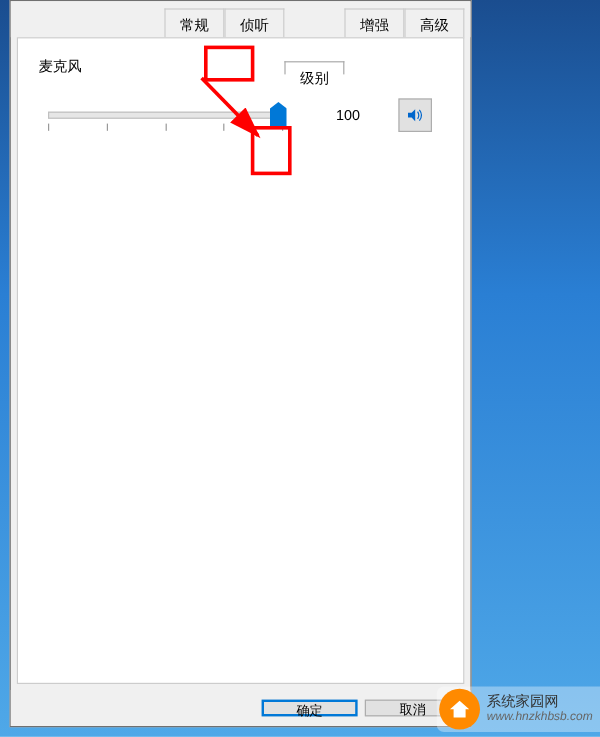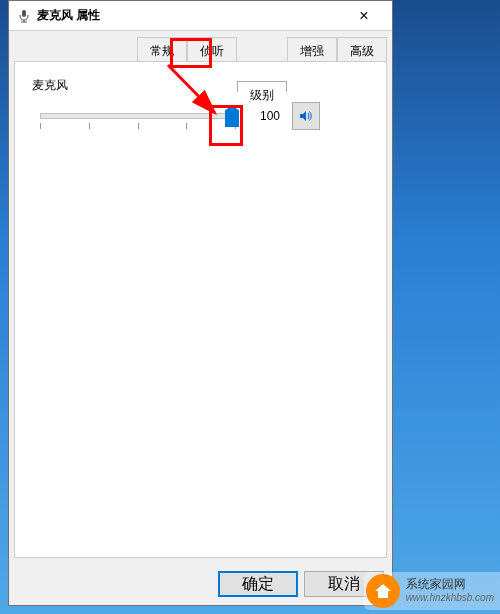--- a/index.html
+++ b/index.html
@@ -77,27 +77,27 @@
     .tab-content {
       flex: 1;
       background: #fff;
       border: 1px solid #ccc;
       margin: 0 5px 5px 5px;
       padding: 15px;
       position: relative;
     }
     .group-label {
       font-size: 12px;
-      margin-bottom: 8px;
+      margin-bottom: 18px;
       margin-left: 2px;
     }
     .slider-row {
       display: flex;
       align-items: center;
-      gap: 6px;
+      gap: 26px;
       padding-left: 10px;
     }
     .slider-track {
       position: relative;
       width: 195px;
       height: 20px;
       display: flex;
       align-items: center;
     }
     .track-bg {
@@ -144,24 +144,24 @@
     }
     .button-row {
       display: flex;
       justify-content: flex-end;
       gap: 6px;
       padding: 8px 8px;
       background: #f0f0f0;
     }
     .btn {
       min-width: 80px;
-      height: 26px;
+      height: 14px;
       border: 1px solid #adadad;
       background: #e1e1e1;
-      font-size: 16px;
+      font-size: 11px;
       cursor: pointer;
       padding: 0 8px;
     }
     .btn.primary { border: 2px solid #0078d7; }
     .annot-red {
       position: absolute;
       border: 3px solid #ff0000;
       pointer-events: none;
       z-index: 50;
     }
@@ -190,34 +190,20 @@
       align-items: center;
       justify-content: center;
     }
     .wm-text { display: flex; flex-direction: column; line-height: 1.15; font-size: 12px; color: #333; }
     .wm-sub { font-size: 10px; color: #666; font-style: italic; }
   </style>
 </head>
 <body>
 
 <div class="dialog">
-  <div class="titlebar">
-    <span class="titlebar-icon">
-      <svg width="12" height="14" viewBox="0 0 12 14">
-        <rect x="4" y="1" width="4" height="7" rx="2" fill="#555"></rect>
-        <path d="M2 6 q0 5 4 5 q4 0 4 -5" stroke="#555" fill="none" stroke-width="1"></path>
-        <line x1="6" y1="11" x2="6" y2="13" stroke="#555" stroke-width="1"></line>
-        <line x1="3" y1="13" x2="9" y2="13" stroke="#555" stroke-width="1"></line>
-      </svg>
-    </span>
-    <span class="titlebar-title">麦克风 属性</span>
-    <div class="titlebar-close">
-      <span>×</span>
-    </div>
-  </div>
 
   <div class="tabstrip">
     <div class="tab"><span>常规</span></div>
     <div class="tab"><span>侦听</span></div>
     <div class="tab active"><span>级别</span></div>
     <div class="tab"><span>增强</span></div>
     <div class="tab"><span>高级</span></div>
   </div>
 
   <div class="tab-content">

